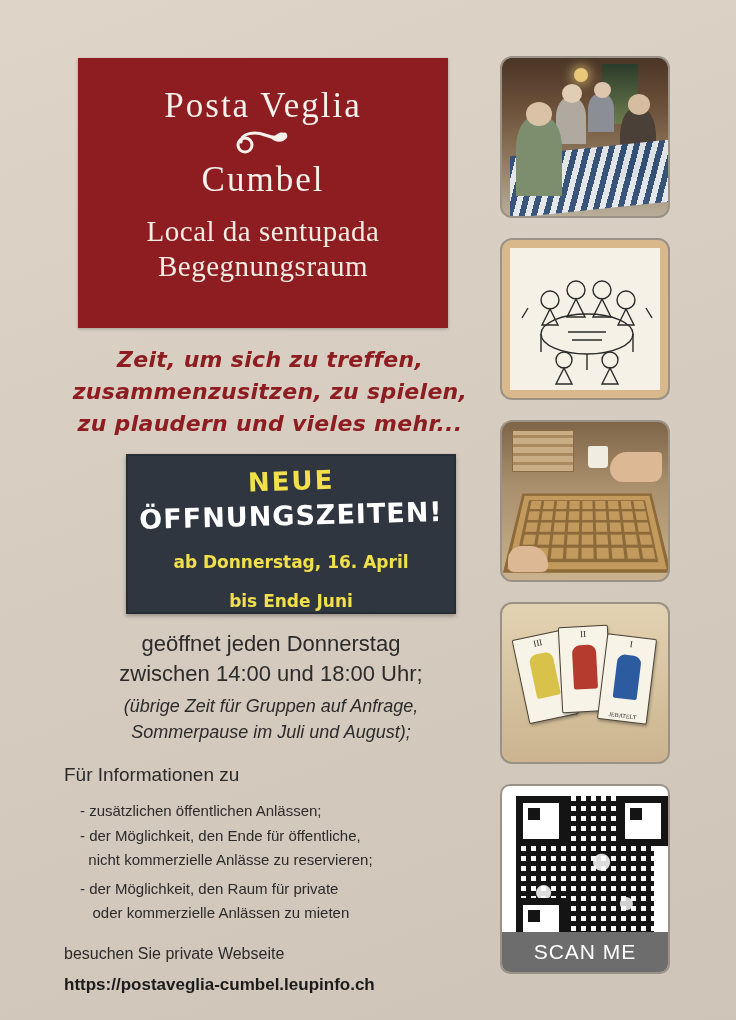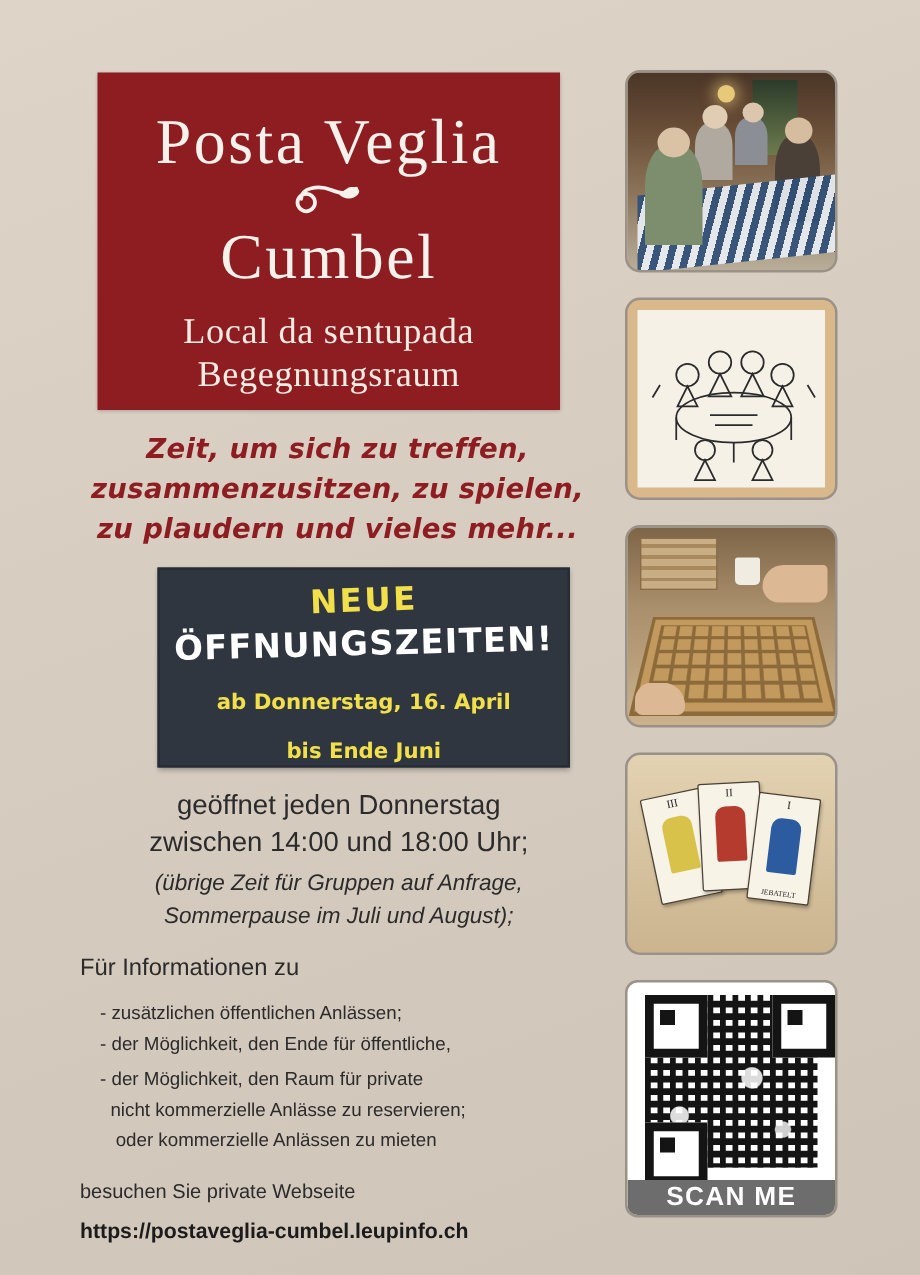--- a/index.html
+++ b/index.html
@@ -41,21 +41,21 @@
     display: flex;
     flex-direction: column;
     align-items: center;
     justify-content: flex-start;
     padding-top: 20px;
     box-sizing: border-box;
   }
   .title-line1, .title-line2 {
     font-family: "Liberation Serif", serif;
     color: #f6f1ea;
-    font-size: 51px;
+    font-size: 35px;
     letter-spacing: 2px;
     line-height: 1.05;
   }
   .title-line1 { margin-top: 10px; }
   .horn {
     margin: 4px 0 2px 0;
     line-height: 1;
   }
   .title-line2 { margin-top: 2px; }
   .subtitle1 {
@@ -334,25 +334,25 @@
     position: absolute;
     left: 5px; top: 5px; width: 12px; height: 12px;
     background: #141414;
   }
   .f-tl { left: 14px; top: 10px; }
   .f-tr { left: 116px; top: 10px; }
   .f-bl { left: 14px; top: 112px; }
   .scan-me {
     position: absolute;
     left: 0; right: 0; bottom: 0;
-    height: 28px;
+    height: 40px;
     background: #6d6d6d;
     color: #ffffff;
     font-size: 21px;
-    font-weight: bold;
+    font-weight: normal;
     letter-spacing: 1px;
     display: flex;
     align-items: center;
     justify-content: center;
   }
 </style>
 </head>
 <body>
 
 <div class="poster">
@@ -389,22 +389,22 @@
       <div class="hours-l2">zwischen 14:00 und 18:00 Uhr;</div>
       <div class="hours-note">(übrige Zeit für Gruppen auf Anfrage,</div>
       <div class="hours-note" style="margin-top:0;">Sommerpause im Juli und August);</div>
     </div>
 
     <div class="info">
       <div class="info-head">Für Informationen zu</div>
       <div class="info-list">
         <div class="info-item">- zusätzlichen öffentlichen Anlässen;</div>
         <div class="info-item">- der Möglichkeit, den Ende für öffentliche,</div>
+        <div class="info-item" style="white-space: pre;">  nicht kommerzielle Anlässe zu reservieren;</div>
         <div class="info-item" style="margin-top:6px;">-  der Möglichkeit, den Raum für  private</div>
-        <div class="info-item" style="white-space: pre;">  nicht kommerzielle Anlässe zu reservieren;</div>
         <div class="info-item" style="white-space: pre;">   oder kommerzielle Anlässen zu mieten</div>
       </div>
       <div class="visit">besuchen Sie private Webseite</div>
       <div class="url">https://postaveglia-cumbel.leupinfo.ch</div>
     </div>
 
   </div>
 
   <div class="right-col">
 

